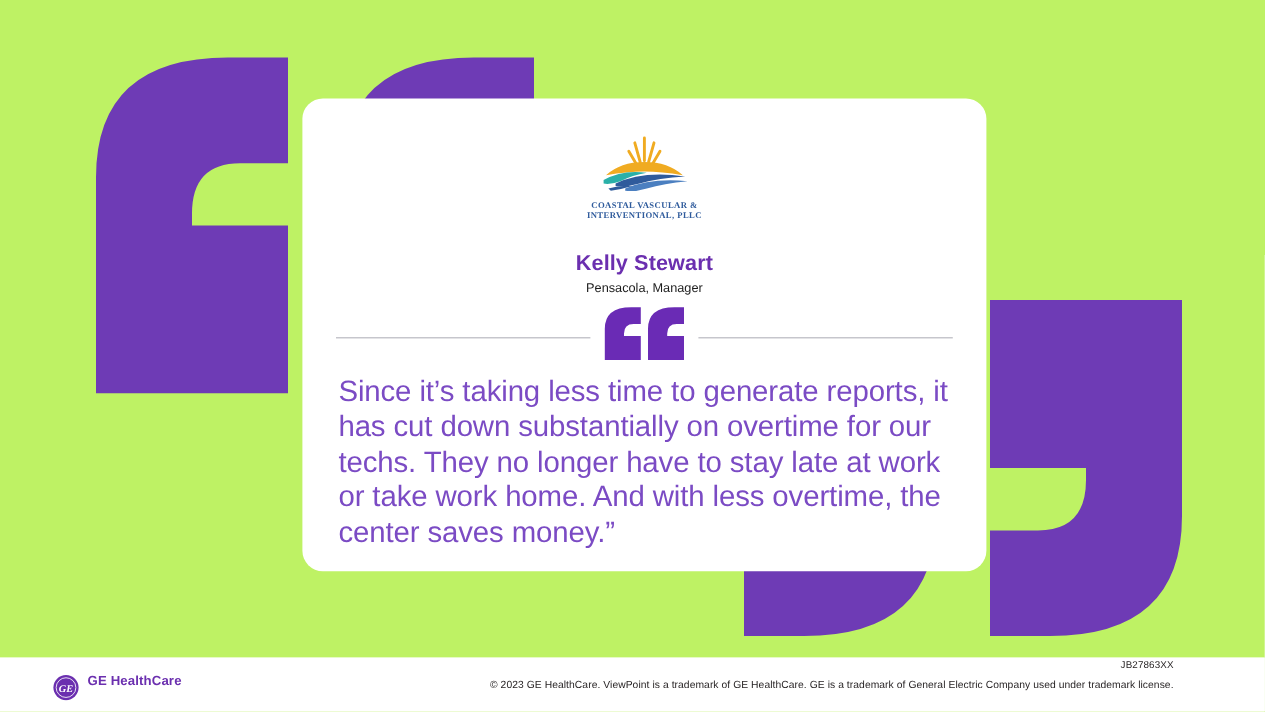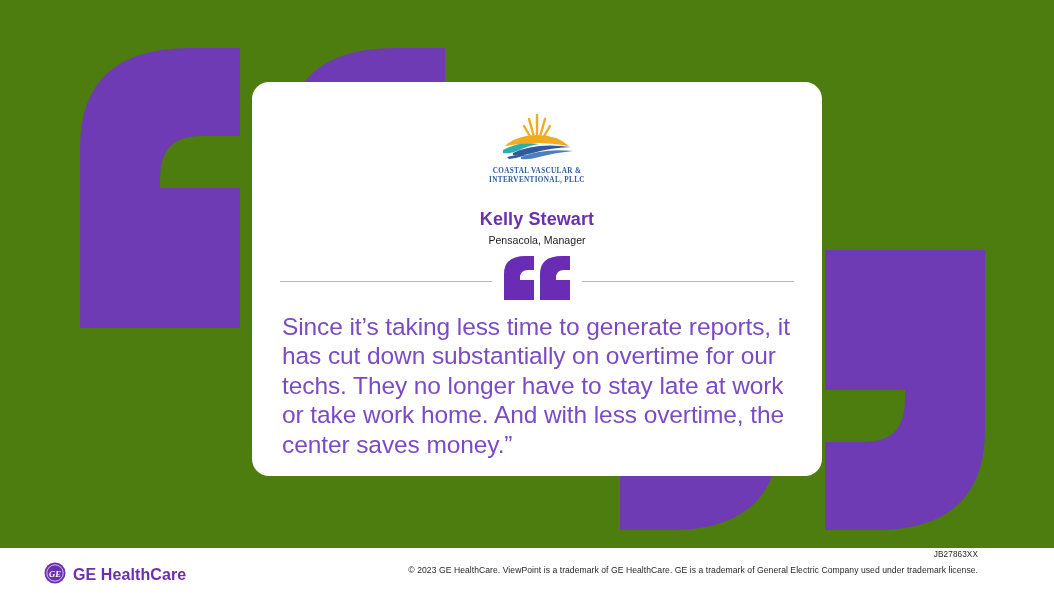--- a/index.html
+++ b/index.html
@@ -21,21 +21,21 @@
     overflow: hidden;
   }
 
   
   .stage {
     position: absolute;
     left: 0;
     top: 0;
     width: 1054px;
     height: 548px;
-    background: #4d7c0f;
+    background: #bef264;
     overflow: hidden;
   }
 
   
   .bg-quote {
     position: absolute;
     pointer-events: none;
   }
   .bg-quote svg { display: block; }
 
@@ -129,26 +129,26 @@
     top: 548px;
     width: 1054px;
     height: 45px;
     background: #ffffff;
   }
   .ge-lockup {
     position: absolute;
     left: 44px;
     top: 562px;
     display: flex;
-    align-items: flex-end;
+    align-items: flex-start;
     gap: 7px;
   }
   .ge-lockup .ge-text {
     color: #6b2faf;
-    font-size: 16px;
+    font-size: 11px;
     font-weight: 600;
     letter-spacing: 0.1px;
   }
   .doc-code {
     position: absolute;
     right: 76px;
     top: 550px;
     color: #231f20;
     font-size: 8.2px;
     letter-spacing: 0.1px;

